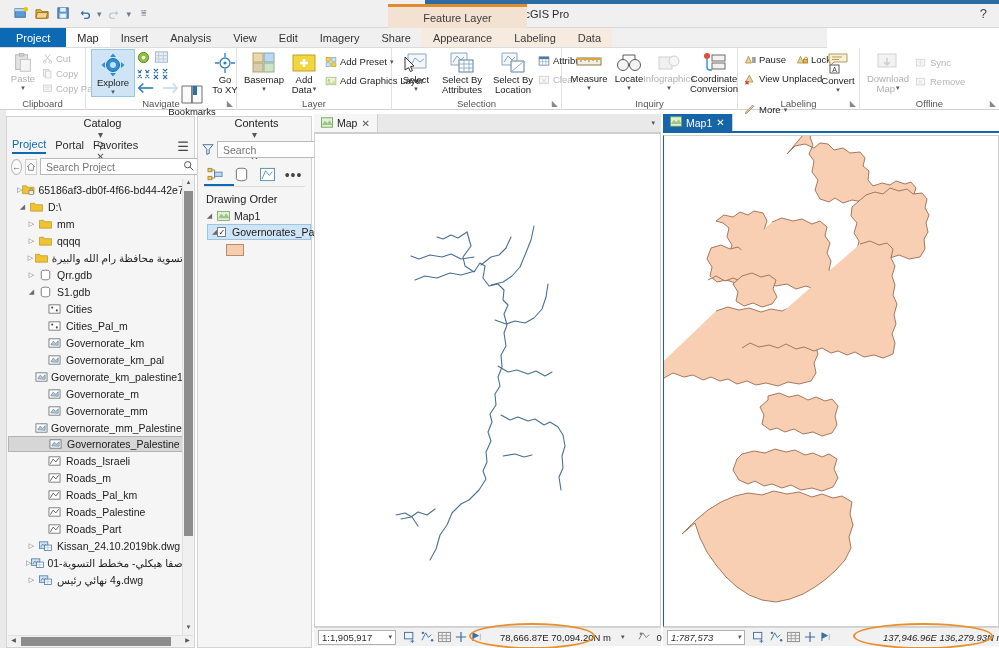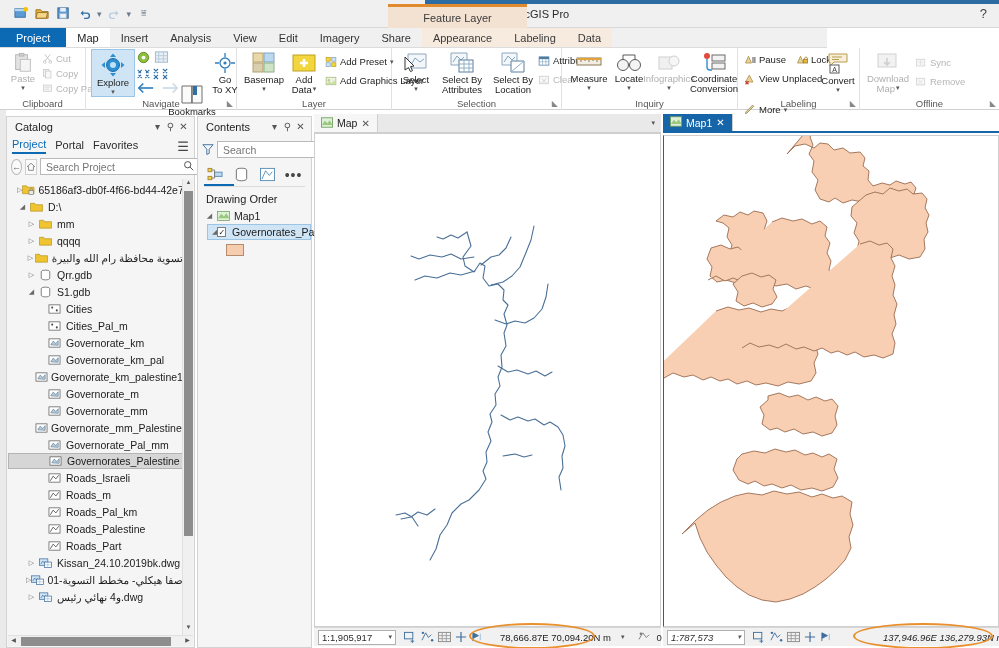--- a/index.html
+++ b/index.html
@@ -95,21 +95,21 @@
   .btn-small.disabled { color: #b6b6b6; }
   .ic { display:inline-block; }
   .caret { font-size: 7px; color: #555; }
 
   
   .pane {
     position: absolute; background: #f5f5f5; border: 1px solid #d2d2d2;
   }
   .pane-head {
     height: 19px; display: flex; align-items: center; padding: 0 4px;
-    font-size: 11px; color: #1b1b1b; background: #f5f5f5;
+    font-size: 11px; color: #1b1b1b; background: #f5f5f5; flex-direction: column;
   }
   .pane-head .ttl { flex: 1; padding-left: 4px; }
   .pane-btn { width: 13px; text-align: center; cursor: pointer; color: #555; font-size: 10px; }
 
   .cat-tabs { display: flex; align-items: center; height: 20px; padding: 0 5px; gap: 9px; }
   .cat-tab { font-size: 11px; color: #2b2b2b; cursor: pointer; padding-bottom: 2px; }
   .cat-tab.active { border-bottom: 2px solid #0c6ab5; color: #0c6ab5; }
   .hamburger { margin-left: auto; cursor: pointer; font-size: 13px; color: #444; }
 
   .search-row { display: flex; align-items: center; gap: 3px; padding: 2px 4px 4px 4px; }
@@ -767,30 +767,20 @@
         <div class="tnode" style="padding-left: 27px;">
           <span class="twist"></span>
           <span class="ticon">
             <svg width="13" height="12" viewBox="0 0 14 13">
               <rect x="1" y="2" width="12" height="9" fill="#fff" stroke="#5a5a5a" stroke-width="0.8"></rect>
               <path d="M3 8.5l2.5-4 3 2.5 2.5-3v5z" fill="#b8c9d8" stroke="#5a7c99" stroke-width="0.7"></path>
             </svg>
           </span>
           <span style="padding-left: 3px;">Governorate_mm_Palestine19</span>
         </div>
-        <div class="tnode" style="padding-left: 27px;">
-          <span class="twist"></span>
-          <span class="ticon">
-            <svg width="13" height="12" viewBox="0 0 14 13">
-              <rect x="1" y="2" width="12" height="9" fill="#fff" stroke="#5a5a5a" stroke-width="0.8"></rect>
-              <path d="M3 8.5l2.5-4 3 2.5 2.5-3v5z" fill="#b8c9d8" stroke="#5a7c99" stroke-width="0.7"></path>
-            </svg>
-          </span>
-          <span style="padding-left: 3px;">Governorate_Pal_mm</span>
-        </div>
         <div class="tnode sel" style="padding-left: 27px;">
           <span class="twist"></span>
           <span class="ticon">
             <svg width="13" height="12" viewBox="0 0 14 13">
               <rect x="1" y="2" width="12" height="9" fill="#fff" stroke="#5a5a5a" stroke-width="0.8"></rect>
               <path d="M3 8.5l2.5-4 3 2.5 2.5-3v5z" fill="#b8c9d8" stroke="#5a7c99" stroke-width="0.7"></path>
             </svg>
           </span>
           <span style="padding-left: 3px;">Governorates_Palestine</span>
         </div>

